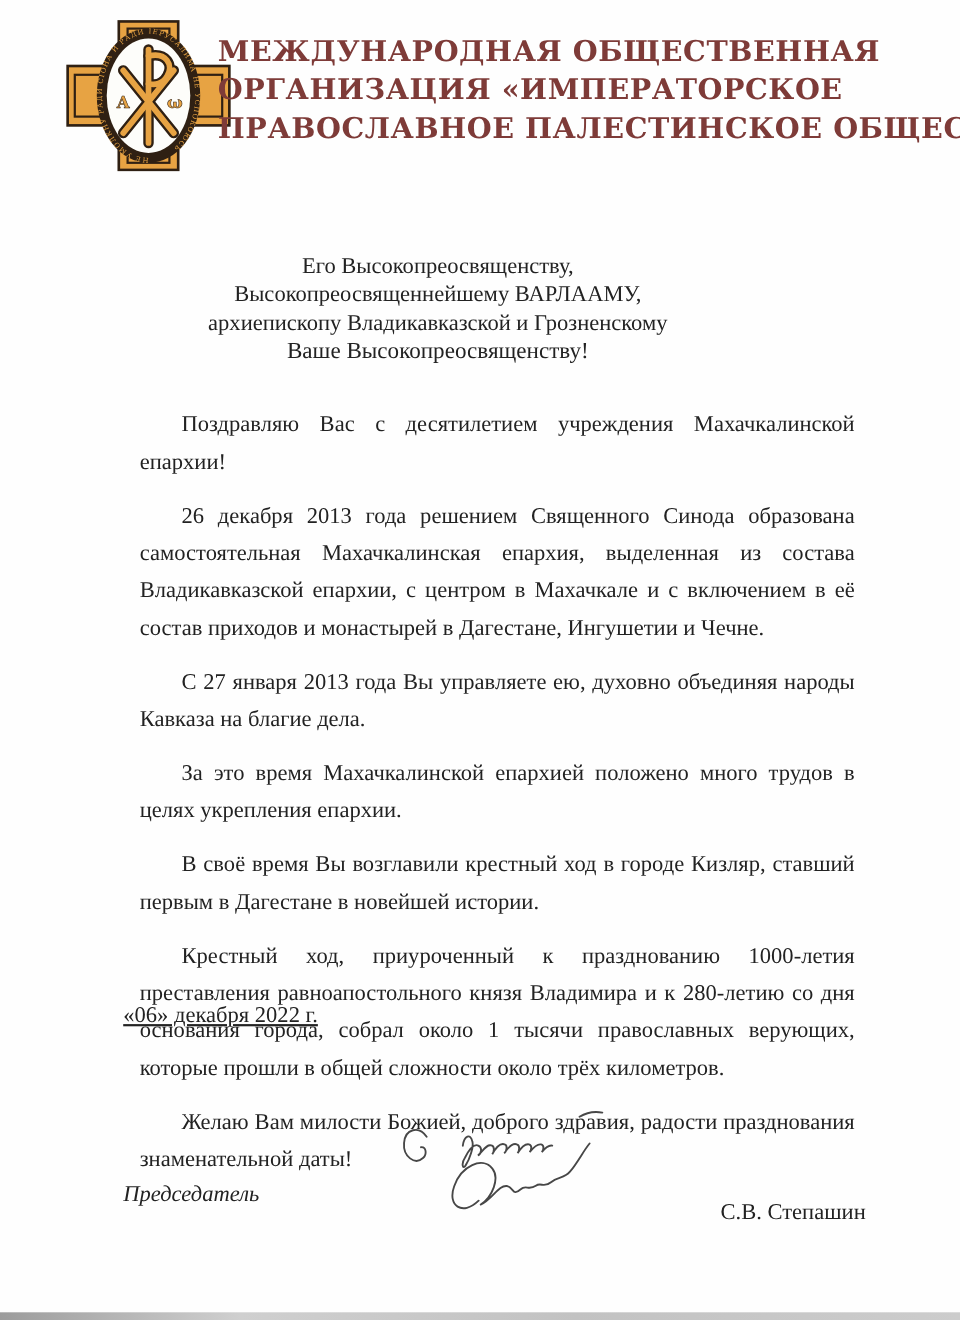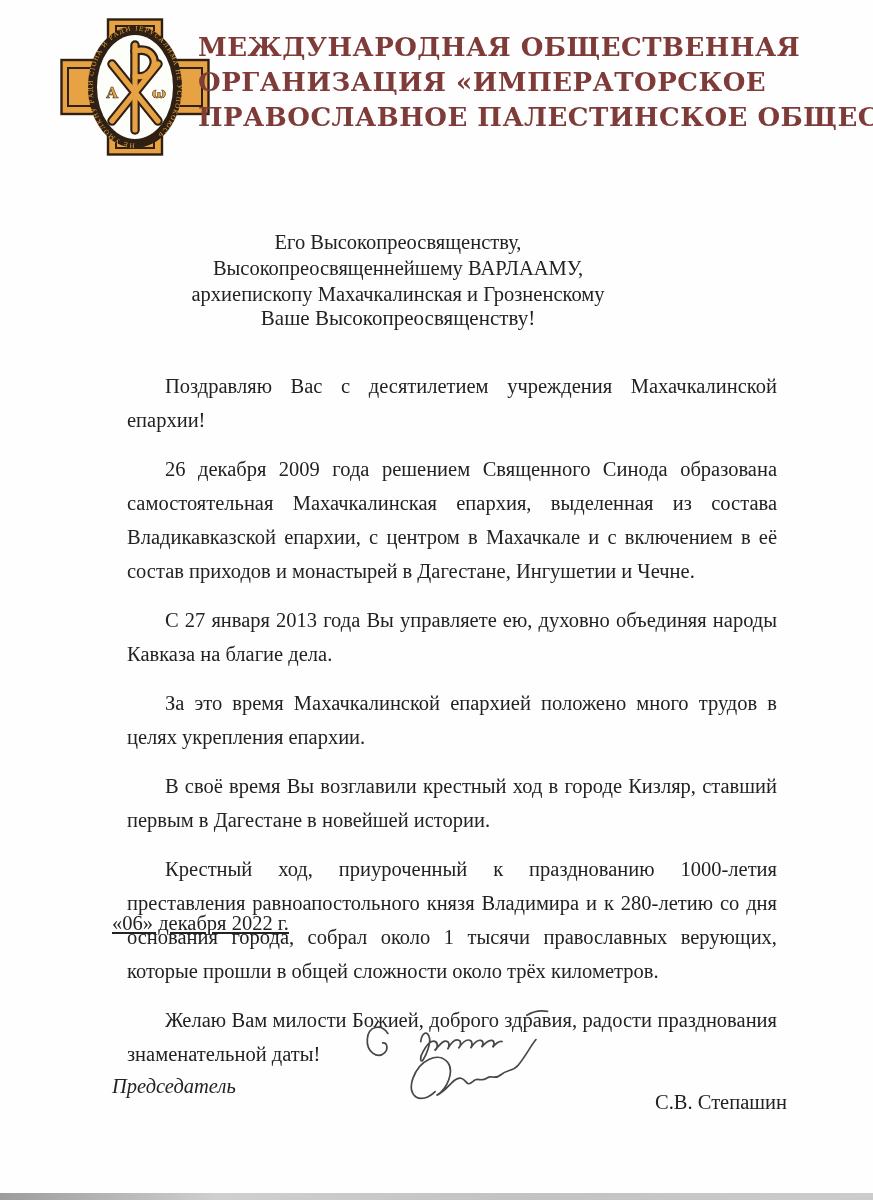--- a/index.html
+++ b/index.html
@@ -158,28 +158,28 @@
 
   <div class="org-title">
     <div>МЕЖДУНАРОДНАЯ ОБЩЕСТВЕННАЯ</div>
     <div>ОРГАНИЗАЦИЯ «ИМПЕРАТОРСКОЕ</div>
     <div>ПРАВОСЛАВНОЕ ПАЛЕСТИНСКОЕ ОБЩЕСТВО»</div>
   </div>
 
   <div class="addressee">
     <div>Его Высокопреосвященству,</div>
     <div>Высокопреосвященнейшему ВАРЛААМУ,</div>
-    <div>архиепископу Махачкалинская и Грозненскому</div>
+    <div>архиепископу Владикавказской и Грозненскому</div>
   </div>
 
   <div class="salutation">Ваше Высокопреосвященству!</div>
 
   <div class="letter-body">
     <p>Поздравляю Вас с десятилетием учреждения Махачкалинской епархии!</p>
-    <p>26 декабря 2009 года решением Священного Синода образована самостоятельная Махачкалинская епархия, выделенная из состава Владикавказской епархии, с центром в Махачкале и с включением в её состав приходов и монастырей в Дагестане, Ингушетии и Чечне.</p>
+    <p>26 декабря 2013 года решением Священного Синода образована самостоятельная Махачкалинская епархия, выделенная из состава Владикавказской епархии, с центром в Махачкале и с включением в её состав приходов и монастырей в Дагестане, Ингушетии и Чечне.</p>
     <p>С 27 января 2013 года Вы управляете ею, духовно объединяя народы Кавказа на благие дела.</p>
     <p>За это время Махачкалинской епархией положено много трудов в целях укрепления епархии.</p>
     <p>В своё время Вы возглавили крестный ход в городе Кизляр, ставший первым в Дагестане в новейшей истории.</p>
     <p>Крестный ход, приуроченный к празднованию 1000-летия преставления равноапостольного князя Владимира и к 280-летию со дня основания города, собрал около 1 тысячи православных верующих, которые прошли в общей сложности около трёх километров.</p>
     <p>Желаю Вам милости Божией, доброго здравия, радости празднования знаменательной даты!</p>
   </div>
 
   <div class="date-line">«06» декабря 2022 г.</div>
 
   <div class="signature-scrawl" aria-label="С уважением">

